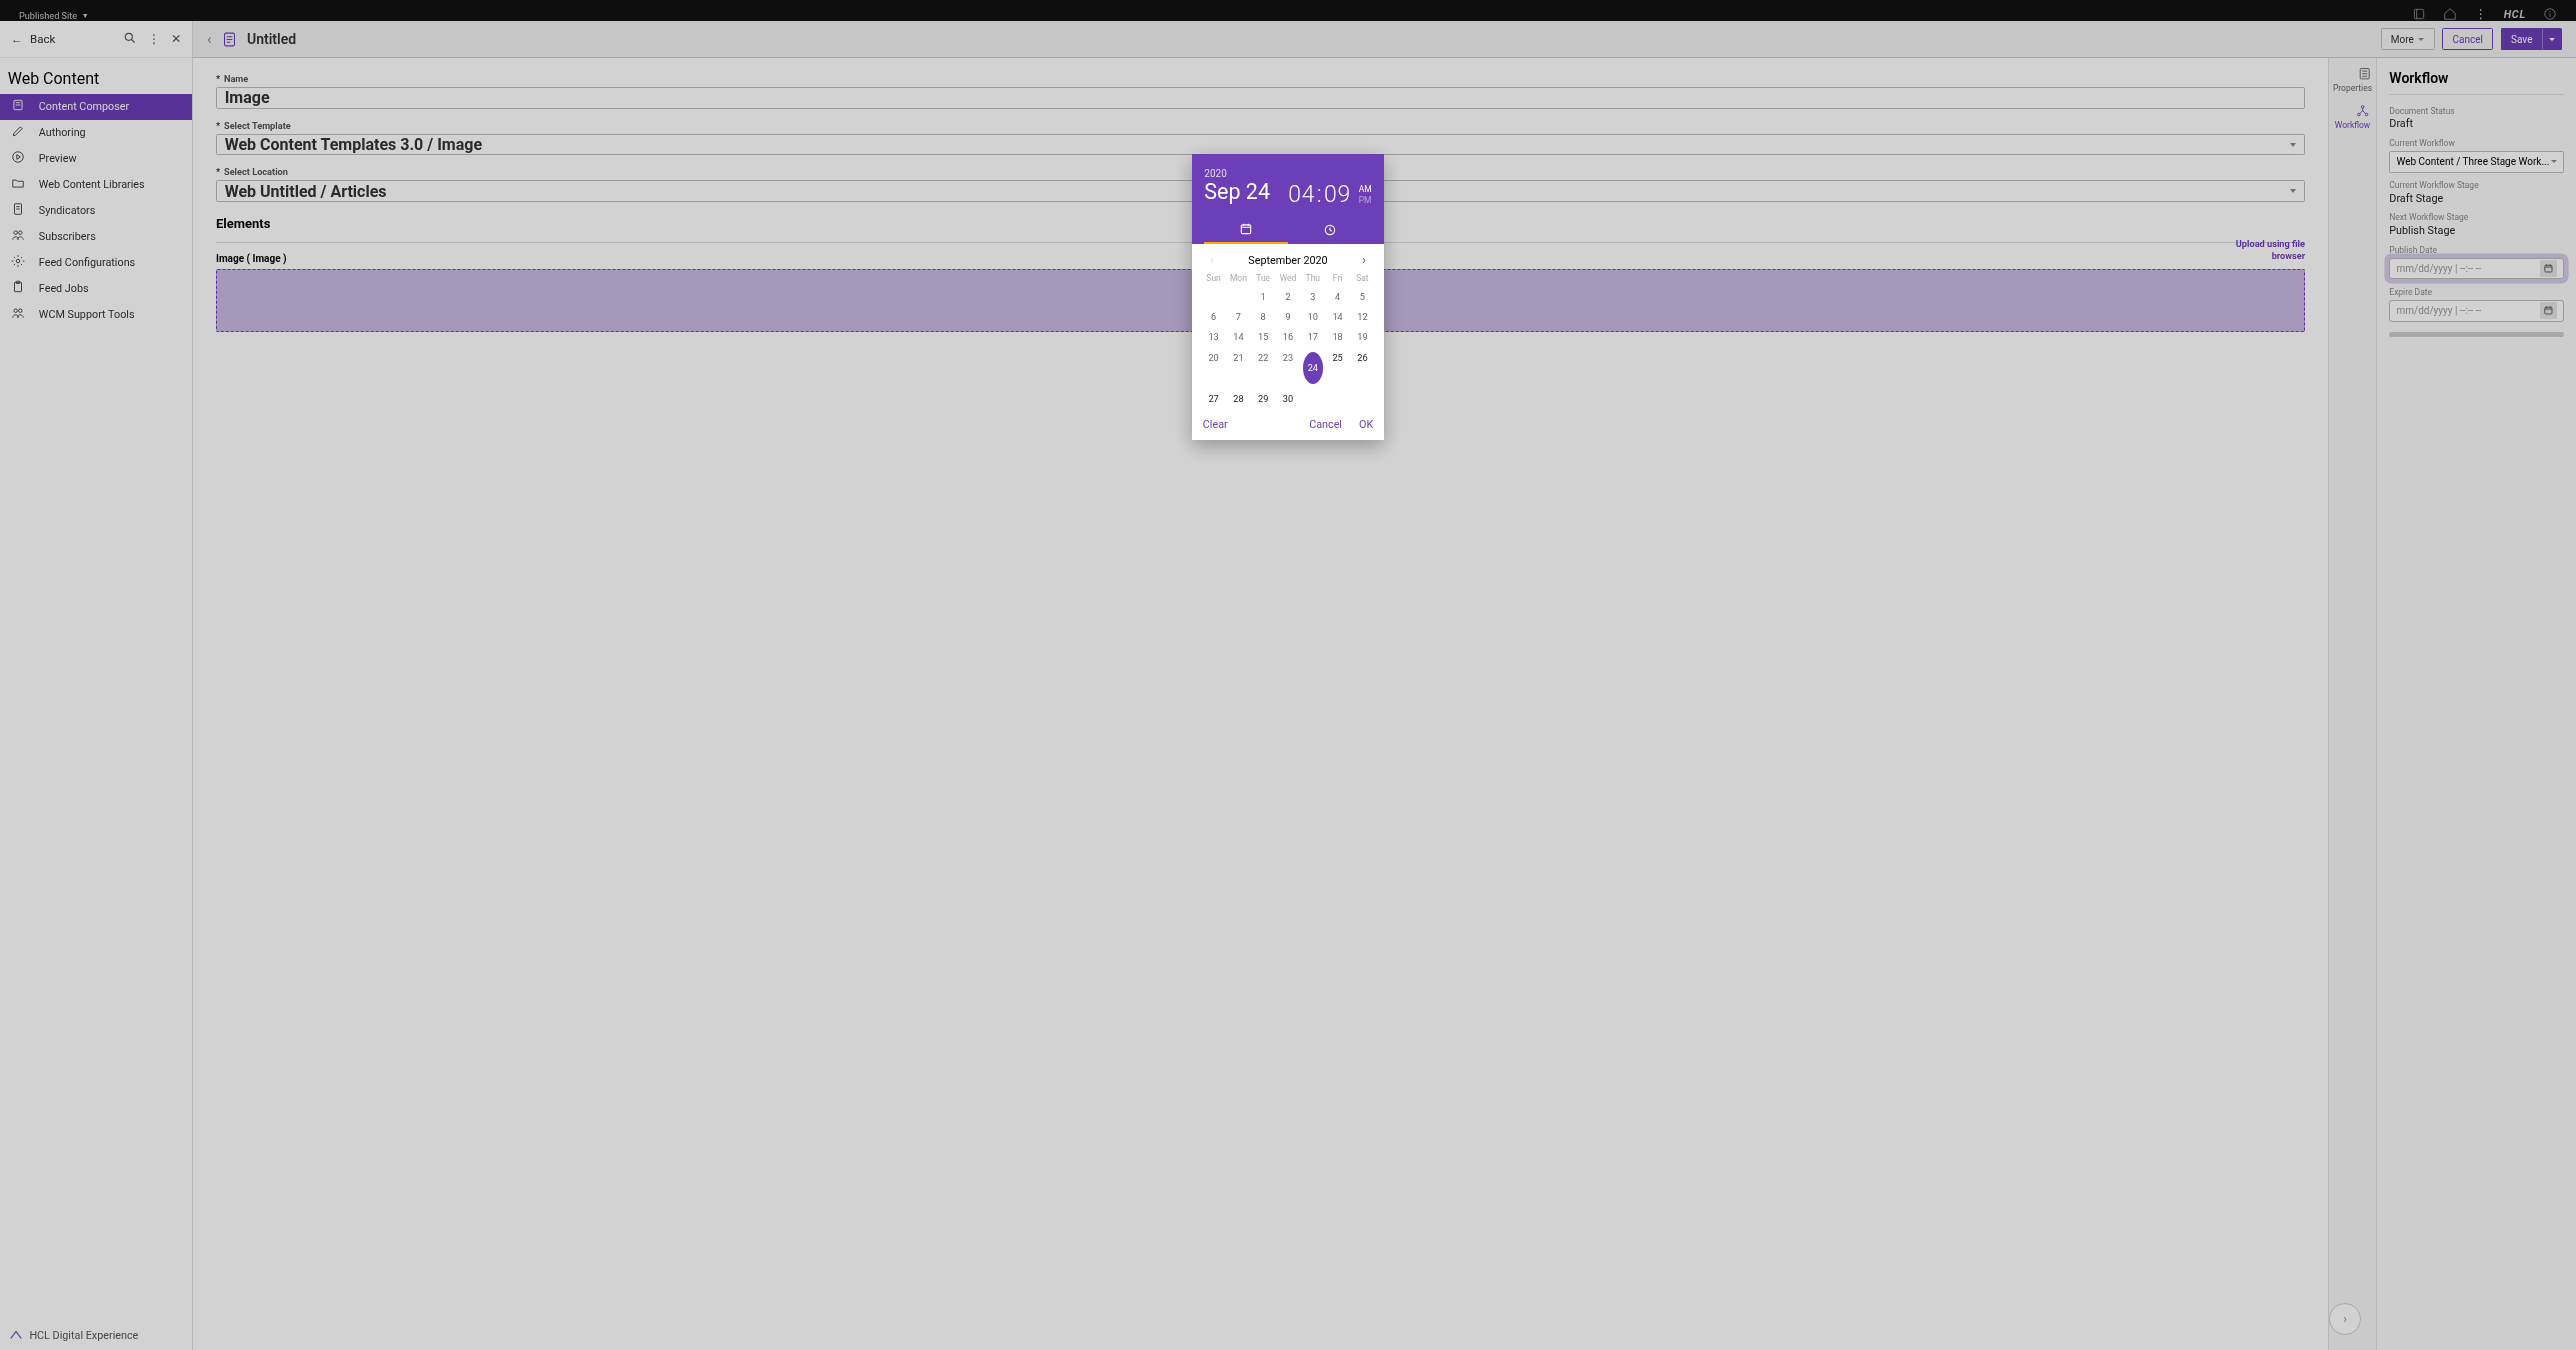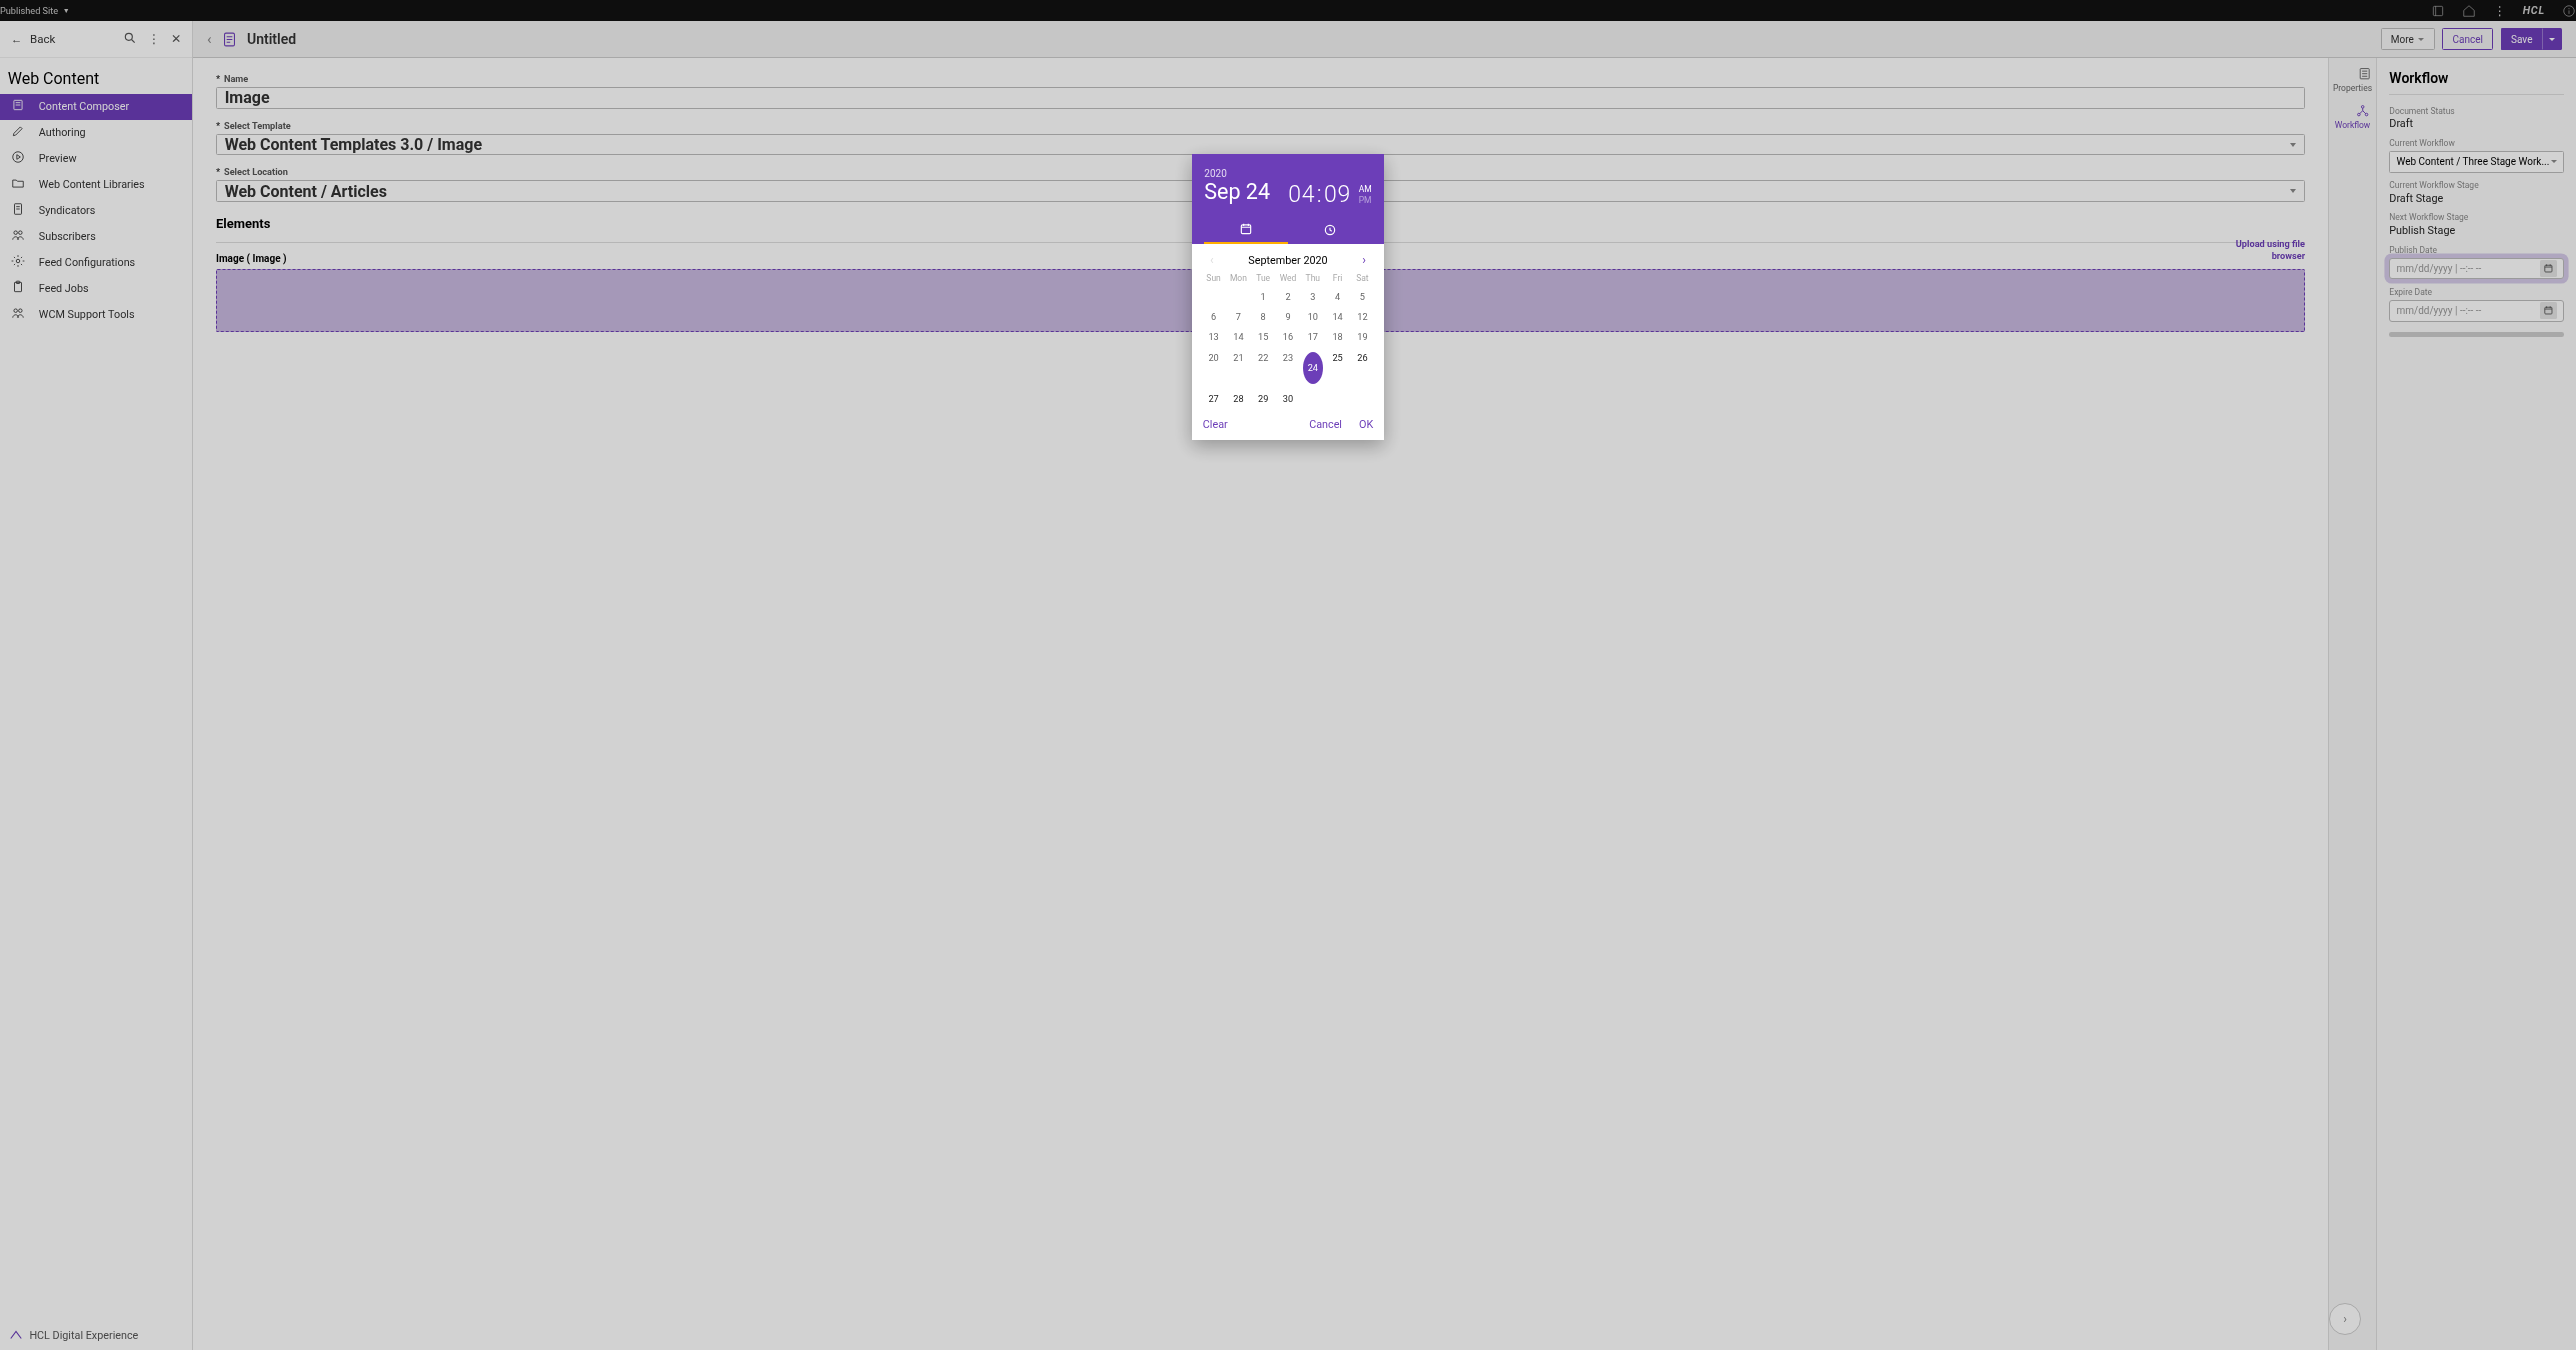--- a/index.html
+++ b/index.html
@@ -1,19 +1,19 @@
 <!DOCTYPE html>
 <html style="font-size:12.3px"><head>
 <meta charset="utf-8">
 <style>
 * { box-sizing: border-box; margin: 0; padding: 0; font-family: -apple-system, BlinkMacSystemFont, "Segoe UI", Roboto, sans-serif; }
 html, body { width: 100%; height: 100%; }
 body { display: flex; flex-direction: column; background: #f0f0f0; overflow: hidden; }
 
-.topbar { height: 21px; background: #111; color: #ccc; display: flex; align-items: center; padding: 0 0; font-size: 9.2px; }
+.topbar { height: 21px; background: #111; color: #ccc; display: flex; align-items: flex-end; padding: 0 19px; font-size: 9.2px; }
 .topbar-left { display: flex; align-items: center; gap: 4.6px; }
 .topbar-right { margin-left: auto; display: flex; gap: 17px; align-items: center; }
 .topbar-icon { width: 14px; height: 14px; fill: #ccc; }
 .topbar-logo { font-style: italic; font-weight: bold; font-size: 10.8px; letter-spacing: 0.8px; }
 
 .main { flex: 1; display: flex; min-height: 0; }
 
 .sidebar { width: 193px; background: #fff; display: flex; flex-direction: column; border-right: 0.8px solid #ddd; }
 .sidebar-header { height: 37px; display: flex; align-items: center; padding: 0 10.8px; gap: 7.7px; border-bottom: 0.8px solid #eee; }
 .sidebar-back { display: flex; align-items: center; gap: 7.7px; font-size: 11.5px; color: #333; }
@@ -249,21 +249,21 @@
         </div>
         <div class="form-group">
           <label class="form-label req"> Select Template</label>
           <div class="form-select">
               <span>Web Content Templates 3.0 / Image</span>
             </div>
         </div>
         <div class="form-group">
           <label class="form-label req"> Select Location</label>
           <div class="form-select">
-              <span>Web Content / Articles</span>
+              <span>Web Untitled / Articles</span>
             </div>
         </div>
         <div class="section-title">Elements</div>
         <hr class="divider">
         <div style="position:relative;">
           <div class="element-label">Image ( Image )</div>
           <div class="upload-link">
             <span>Upload using file</span><br><span>browser</span>
           </div>
           <div class="dropzone"></div>

